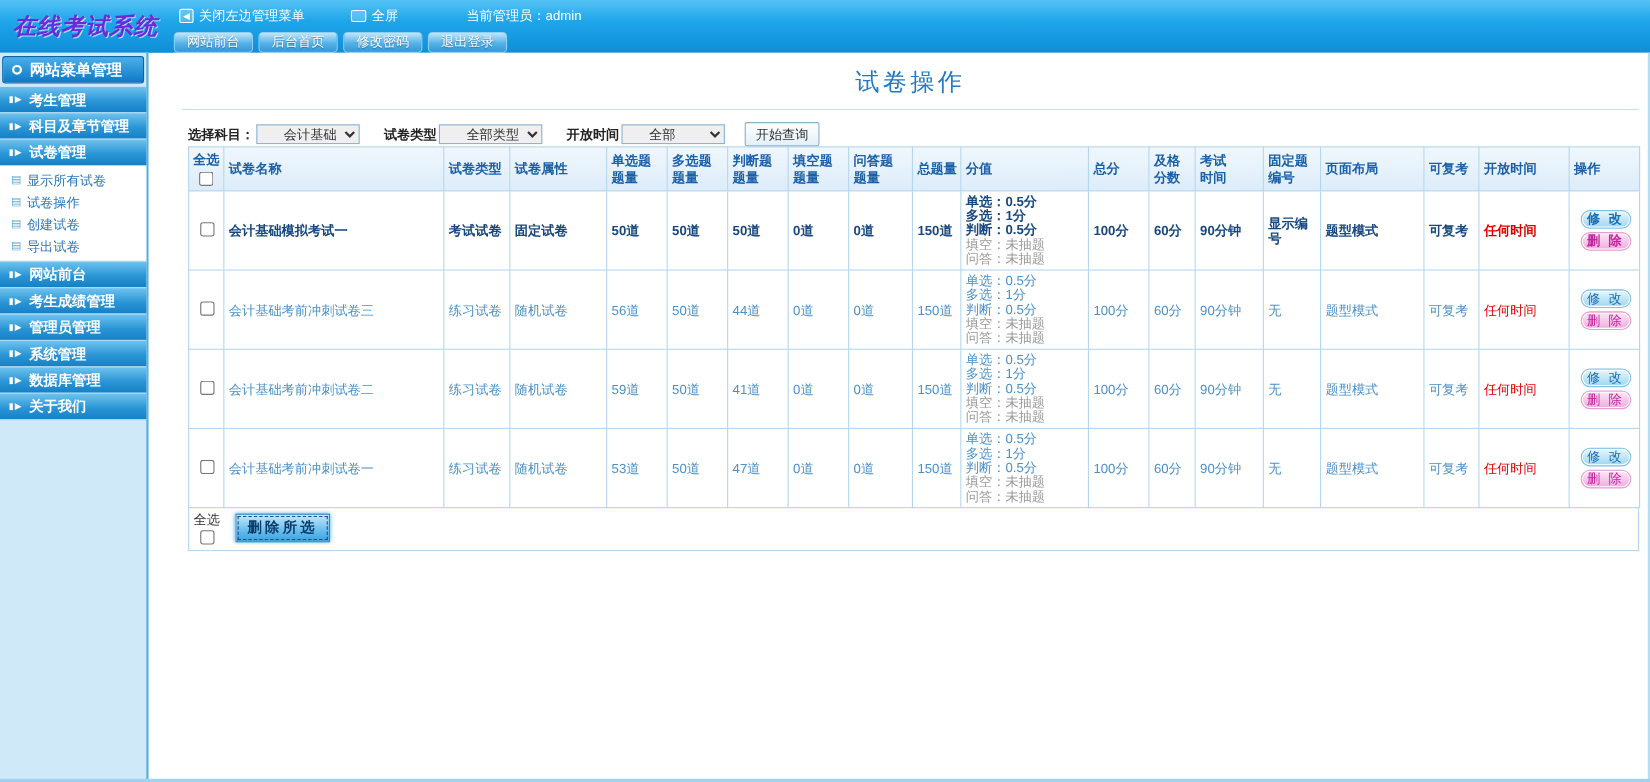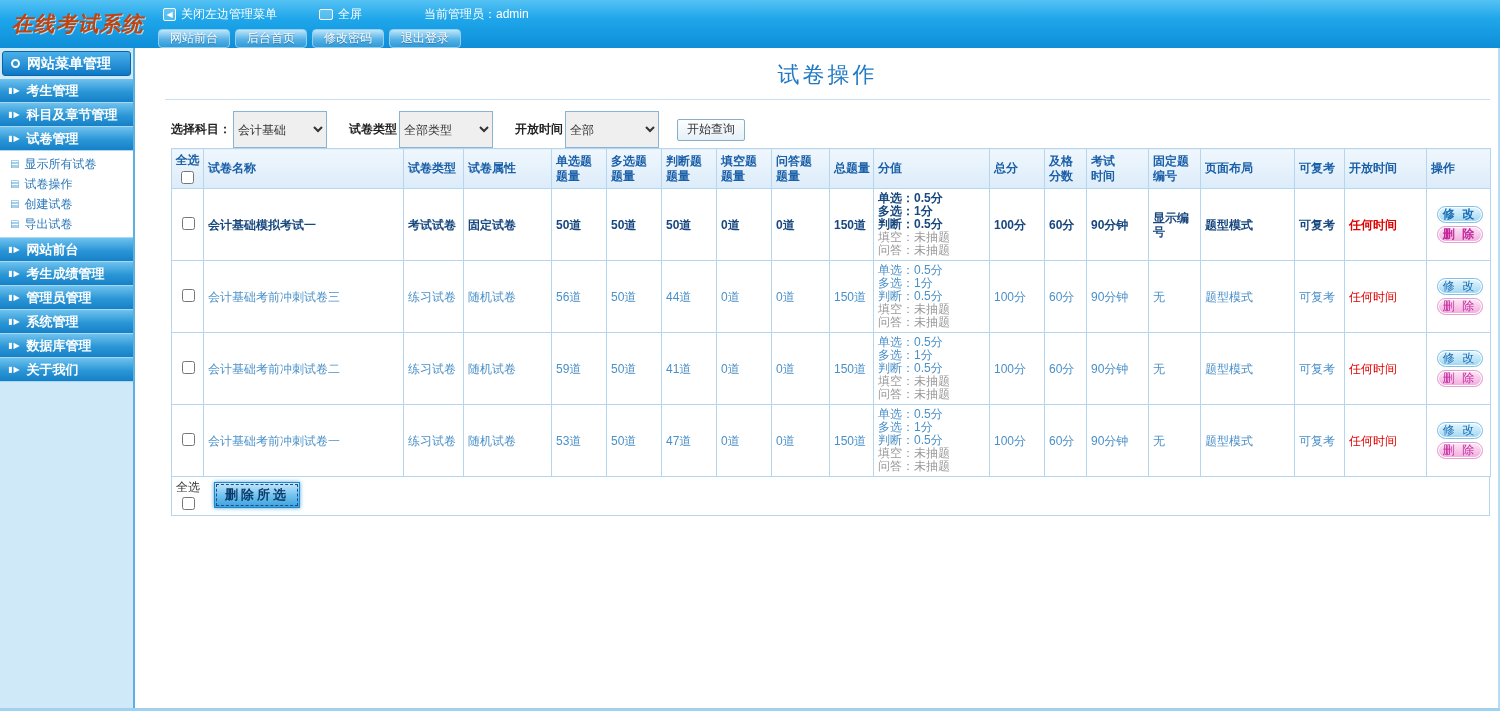--- a/index.html
+++ b/index.html
@@ -4,21 +4,21 @@
 <style>
   * { box-sizing: border-box; margin:0; padding:0; }
   html,body { width:1500px; height:711px; overflow:hidden; }
   body { font-family:"Liberation Sans","DejaVu Sans",sans-serif; font-size:12px; background:#fff; position:relative; }
 
   
   .topbar { position:absolute; left:0; top:0; width:1500px; height:48px;
     background:linear-gradient(180deg,#55c2f4 0%,#1ea6ea 40%,#0e8ed8 100%); }
   .logo { position:absolute; left:0; top:0; width:155px; height:48px; display:flex; align-items:center; justify-content:center;
     font-family:"DejaVu Serif","Liberation Serif",serif; font-style:italic; font-weight:bold; font-size:21px;
-    color:#c2410c; text-shadow:1px 1px 0 #a8e0fa; letter-spacing:1px; }
+    color:#6d28d9; text-shadow:1px 1px 0 #a8e0fa; letter-spacing:1px; }
   .topbar-row { position:absolute; left:155px; top:0; height:28px; display:flex; align-items:center; color:#fff; }
   .top-item { display:flex; align-items:center; gap:5px; cursor:pointer; }
   .win-icon { display:inline-flex; width:13px; height:13px; border:1px solid #fff; background:rgba(255,255,255,.22);
     border-radius:2px; align-items:center; justify-content:center; font-size:8px; color:#fff; }
   .screen-icon { display:inline-block; width:14px; height:11px; border:1px solid #fff; background:rgba(255,255,255,.22); border-radius:2px; }
   .admin-label { margin-left:62px; }
   .m1 { margin-left:8px; } .m2 { margin-left:42px; }
 
   .tabs { position:absolute; left:158px; top:28px; height:20px; display:flex; gap:5px; align-items:flex-end; }
   .tab { height:19px; line-height:17px; padding:0 11px; color:#fff; cursor:pointer;
@@ -38,21 +38,21 @@
   .mi-icon { font-size:8px; margin-right:6px; letter-spacing:1px; color:#fff; }
   .submenu { background:#fff; padding:3px 0; border-bottom:1px solid #a8d8f2; }
   .submenu-item { height:20px; line-height:20px; padding-left:10px; color:#2a77b8; font-size:12px; cursor:pointer; display:flex; align-items:center; }
   .si-icon { color:#58a8d8; font-size:10px; margin-right:5px; }
 
   
   .main { position:absolute; left:157px; top:48px; right:0; bottom:0; background:#fff; border-right:2px solid #b8ddf2; }
   .title-bar { margin:0 8px; text-align:center; font-size:22px; color:#2279c4; letter-spacing:3px;
     padding:12px 0 9px; border-bottom:1px solid #c8e0f4; }
   .filter-bar { padding:11px 0 0 14px; display:flex; align-items:center; color:#222; font-weight:bold; }
-  .filter-bar select { height:37px; font-size:12px; border:1px solid #8ab4d4; min-width:94px; margin-left:2px; color:#333; font-family:inherit; }
+  .filter-bar select { height:18px; font-size:12px; border:1px solid #8ab4d4; min-width:94px; margin-left:2px; color:#333; font-family:inherit;padding-left:20px; }
   .gap { margin-left:22px; }
   .query-btn { margin-left:18px; height:22px; padding:0 9px; font-size:12px; color:#333; cursor:pointer; font-family:inherit;
     background:linear-gradient(180deg,#fdfefe,#e4f0f8); border:1px solid #88aec8; border-radius:2px; }
   .summary { padding:11px 0 7px 16px; font-weight:bold; color:#333; }
   .count-red { color:#e00000; padding:0 5px; }
 
   
   table.papers { margin-left:14px; width:1319px; border-collapse:collapse; table-layout:fixed; font-size:12px; }
   .papers th { background:linear-gradient(180deg,#f0f7fd 0%,#dcecf9 100%); color:#1a5fa8; font-weight:bold;
     border:1px solid #b5d6ee; padding:4px 2px 4px 4px; text-align:left; vertical-align:middle;

